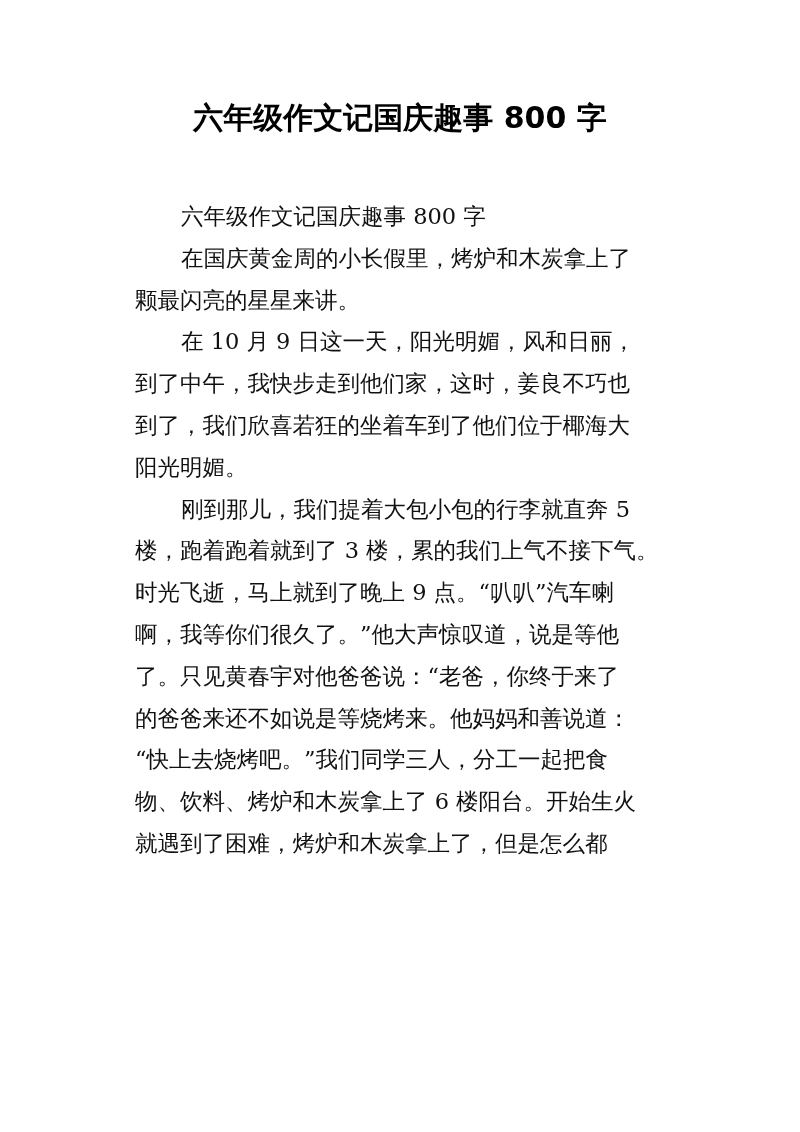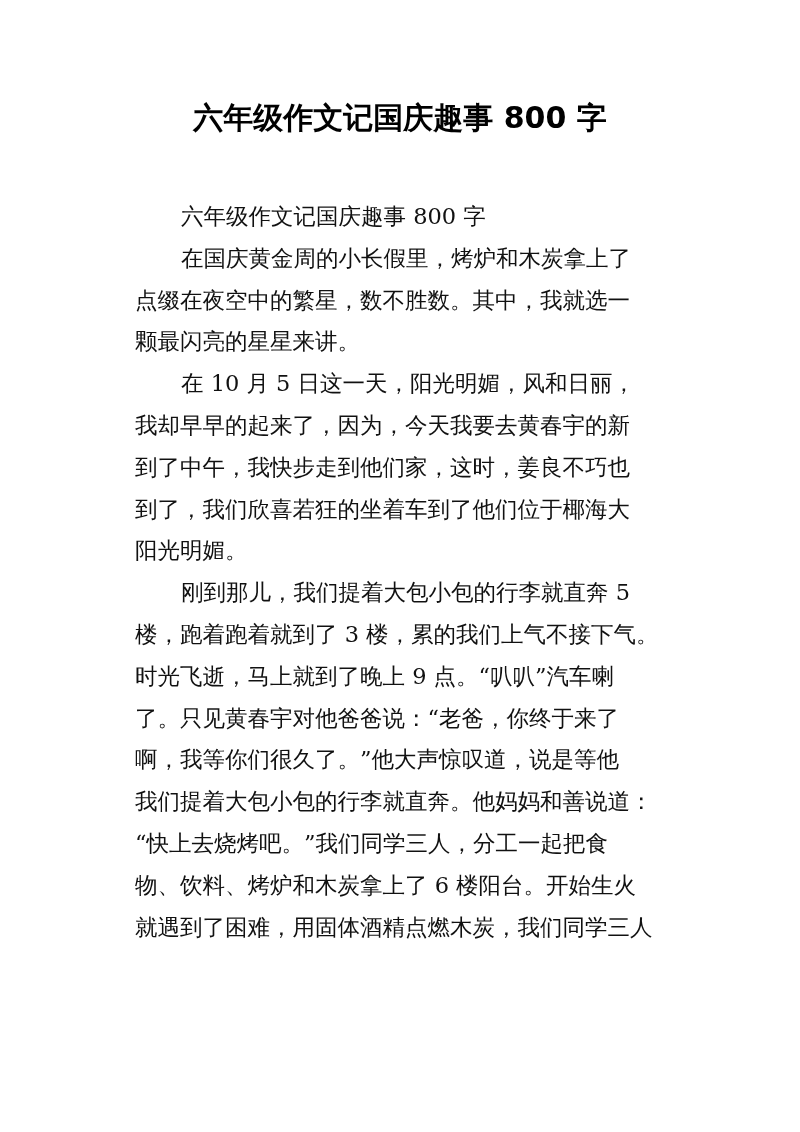--- a/index.html
+++ b/index.html
@@ -18,29 +18,27 @@
     .indent { padding-left: 46px; }
   </style>
 </head>
 <body>
 
 <div class="title">六年级作文记国庆趣事 800 字</div>
 
 <div class="body-text" id="body-text">
     <div class="line indent">六年级作文记国庆趣事 800 字</div>
     <div class="line indent">在国庆黄金周的小长假里，烤炉和木炭拿上了</div>
-    <div class="line">点缀在夜空中的繁星，数不胜数。其中，我就选一</div>
     <div class="line">颗最闪亮的星星来讲。</div>
-    <div class="line indent">在 10 月 5 日这一天，阳光明媚，风和日丽，</div>
-    <div class="line">我却早早的起来了，因为，今天我要去黄春宇的新</div>
+    <div class="line indent">在 10 月 9 日这一天，阳光明媚，风和日丽，</div>
     <div class="line">到了中午，我快步走到他们家，这时，姜良不巧也</div>
     <div class="line">到了，我们欣喜若狂的坐着车到了他们位于椰海大</div>
     <div class="line">阳光明媚。</div>
     <div class="line indent">刚到那儿，我们提着大包小包的行李就直奔 5</div>
     <div class="line">楼，跑着跑着就到了 3 楼，累的我们上气不接下气。</div>
     <div class="line">时光飞逝，马上就到了晚上 9 点。“叭叭”汽车喇</div>
+    <div class="line">啊，我等你们很久了。”他大声惊叹道，说是等他</div>
     <div class="line">了。只见黄春宇对他爸爸说：“老爸，你终于来了</div>
-    <div class="line">啊，我等你们很久了。”他大声惊叹道，说是等他</div>
-    <div class="line">我们提着大包小包的行李就直奔。他妈妈和善说道：</div>
+    <div class="line">的爸爸来还不如说是等烧烤来。他妈妈和善说道：</div>
     <div class="line">“快上去烧烤吧。”我们同学三人，分工一起把食</div>
     <div class="line">物、饮料、烤炉和木炭拿上了 6 楼阳台。开始生火</div>
-    <div class="line">就遇到了困难，用固体酒精点燃木炭，我们同学三人</div>
+    <div class="line">就遇到了困难，烤炉和木炭拿上了，但是怎么都</div>
   </div>
 
 </body></html>

